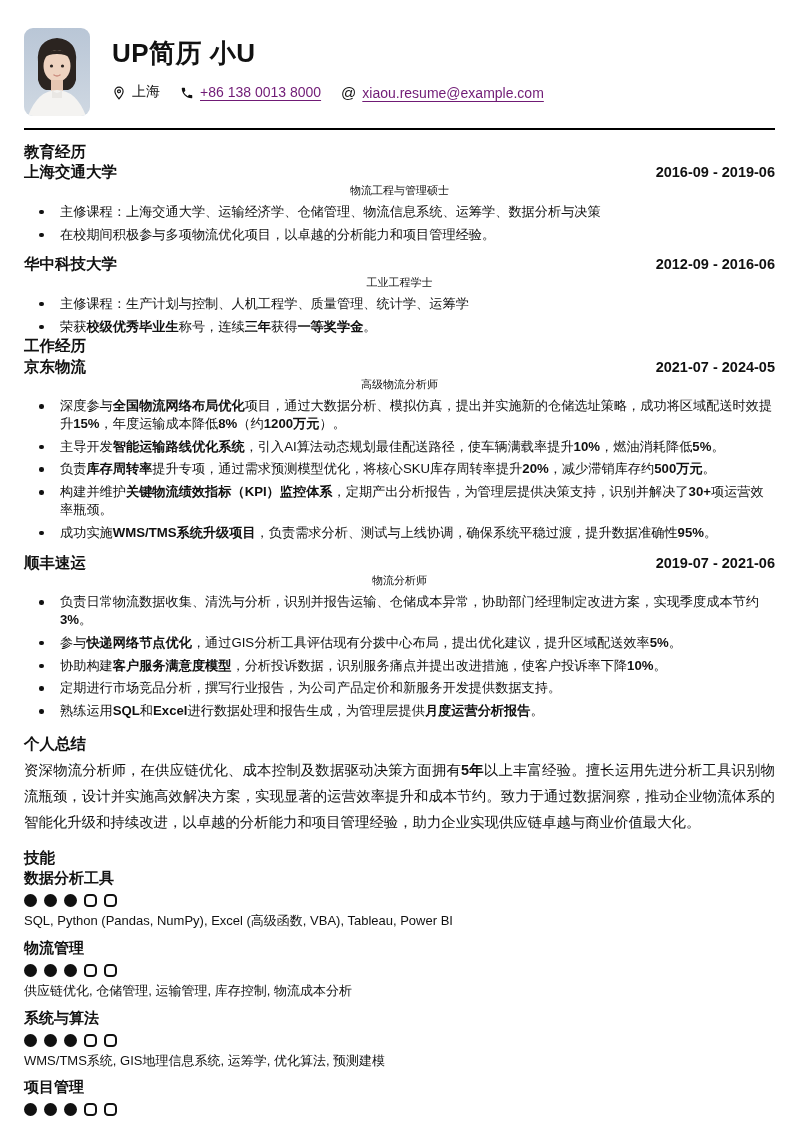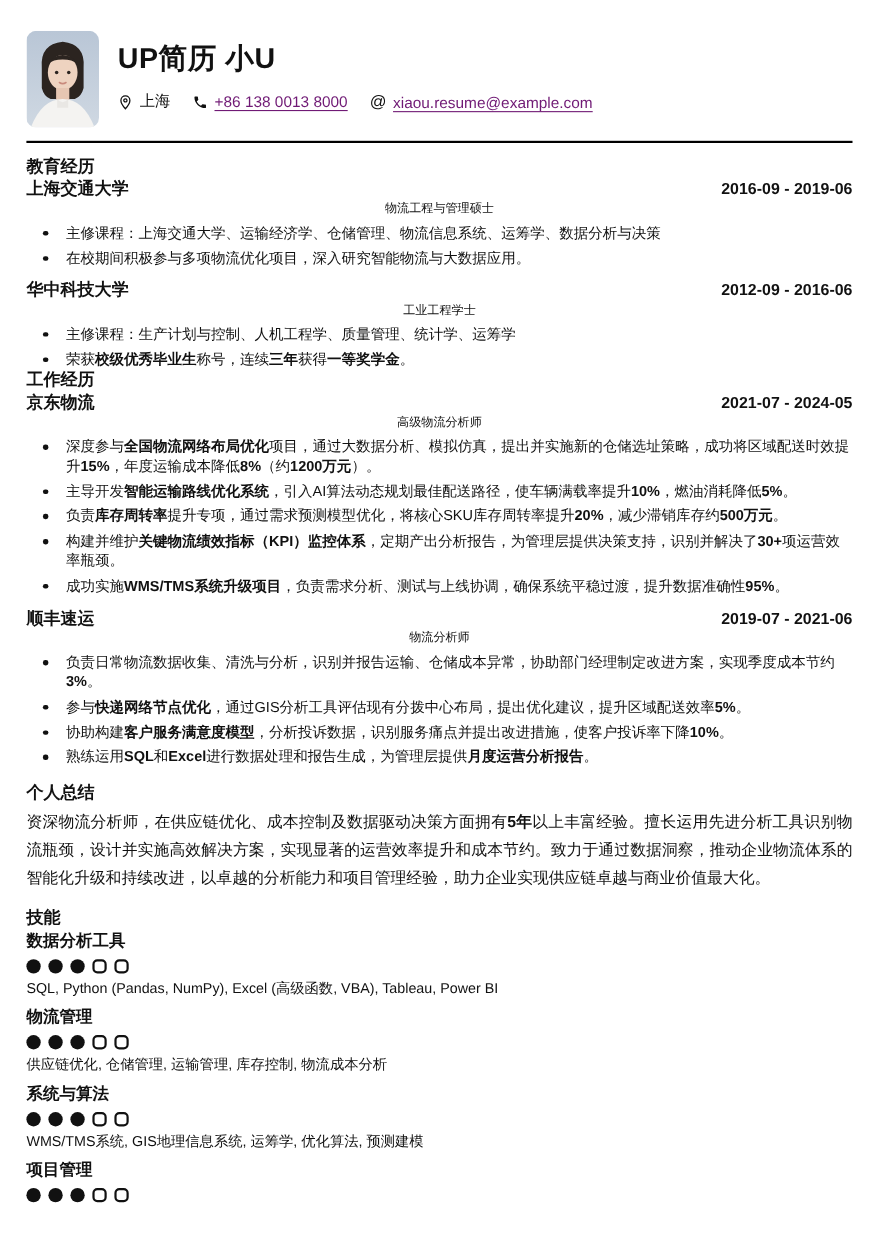--- a/index.html
+++ b/index.html
@@ -2,21 +2,21 @@
 <html lang="zh"><head>
 <meta charset="utf-8">
 <style>
   * { margin:0; padding:0; box-sizing:border-box; }
   html,body { width:799px; height:1130px; background:#ffffff; overflow:hidden; }
   body { font-family:"Liberation Sans","DejaVu Sans",sans-serif; color:#111; }
   b, .b { font-weight:700; }
   .page { padding:28px 24px 0 24px; }
 
   
-  .hdr { display:flex; align-items:flex-start; gap:17px; }
+  .hdr { display:flex; align-items:flex-start; gap:22px; }
   .photo { width:66px; height:88px; border-radius:9px; overflow:hidden; flex:0 0 auto; }
   .photo svg { display:block; }
   .hdr-text { padding-top:8px; }
   h1 { font-size:26px; font-weight:700; letter-spacing:.5px; }
   .contact { display:flex; align-items:center; gap:20px; margin-top:12px; font-size:14px; }
   .c-item { display:inline-flex; align-items:flex-end; gap:6px; }
   .c-item svg { display:block; }
   .c-link { color:#701a75; text-decoration:underline; text-underline-offset:3px; }
   .at { font-size:15px; font-weight:400; }
 
@@ -110,21 +110,21 @@
           <div class="entry-head">
             <span class="entry-title">上海交通大学</span>
             <span class="entry-dates">2016-09 - 2019-06</span>
           </div>
           <div class="entry-sub">
             <span>物流工程与管理</span>
             <span>硕士</span>
           </div>
           <ul class="bullets">
             <li>主修课程：上海交通大学、运输经济学、仓储管理、物流信息系统、运筹学、数据分析与决策</li>
-            <li>在校期间积极参与多项物流优化项目，深入研究智能物流与大数据应用。</li>
+            <li>在校期间积极参与多项物流优化项目，以卓越的分析能力和项目管理经验。</li>
           </ul>
         </div>
         <div class="entry">
           <div class="entry-head">
             <span class="entry-title">华中科技大学</span>
             <span class="entry-dates">2012-09 - 2016-06</span>
           </div>
           <div class="entry-sub">
             <span>工业工程</span>
             <span>学士</span>
@@ -161,20 +161,21 @@
             <span class="entry-title">顺丰速运</span>
             <span class="entry-dates">2019-07 - 2021-06</span>
           </div>
           <div class="entry-sub">
             <span>物流分析师</span>
           </div>
           <ul class="bullets">
             <li>负责日常物流数据收集、清洗与分析，识别并报告运输、仓储成本异常，协助部门经理制定改进方案，实现季度成本节约<b>3%</b>。</li>
             <li>参与<b>快递网络节点优化</b>，通过GIS分析工具评估现有分拨中心布局，提出优化建议，提升区域配送效率<b>5%</b>。</li>
             <li>协助构建<b>客户服务满意度模型</b>，分析投诉数据，识别服务痛点并提出改进措施，使客户投诉率下降<b>10%</b>。</li>
+            <li>定期进行市场竞品分析，撰写行业报告，为公司产品定价和新服务开发提供数据支持。</li>
             <li>熟练运用<b>SQL</b>和<b>Excel</b>进行数据处理和报告生成，为管理层提供<b>月度运营分析报告</b>。</li>
           </ul>
         </div>
       </div>
   </section>
 
   <section id="summary">
     <h2>个人总结</h2>
     <p>资深物流分析师，在供应链优化、成本控制及数据驱动决策方面拥有<b>5年</b>以上丰富经验。擅长运用先进分析工具识别物流瓶颈，设计并实施高效解决方案，实现显著的运营效率提升和成本节约。致力于通过数据洞察，推动企业物流体系的智能化升级和持续改进，以卓越的分析能力和项目管理经验，助力企业实现供应链卓越与商业价值最大化。</p>
   </section>

